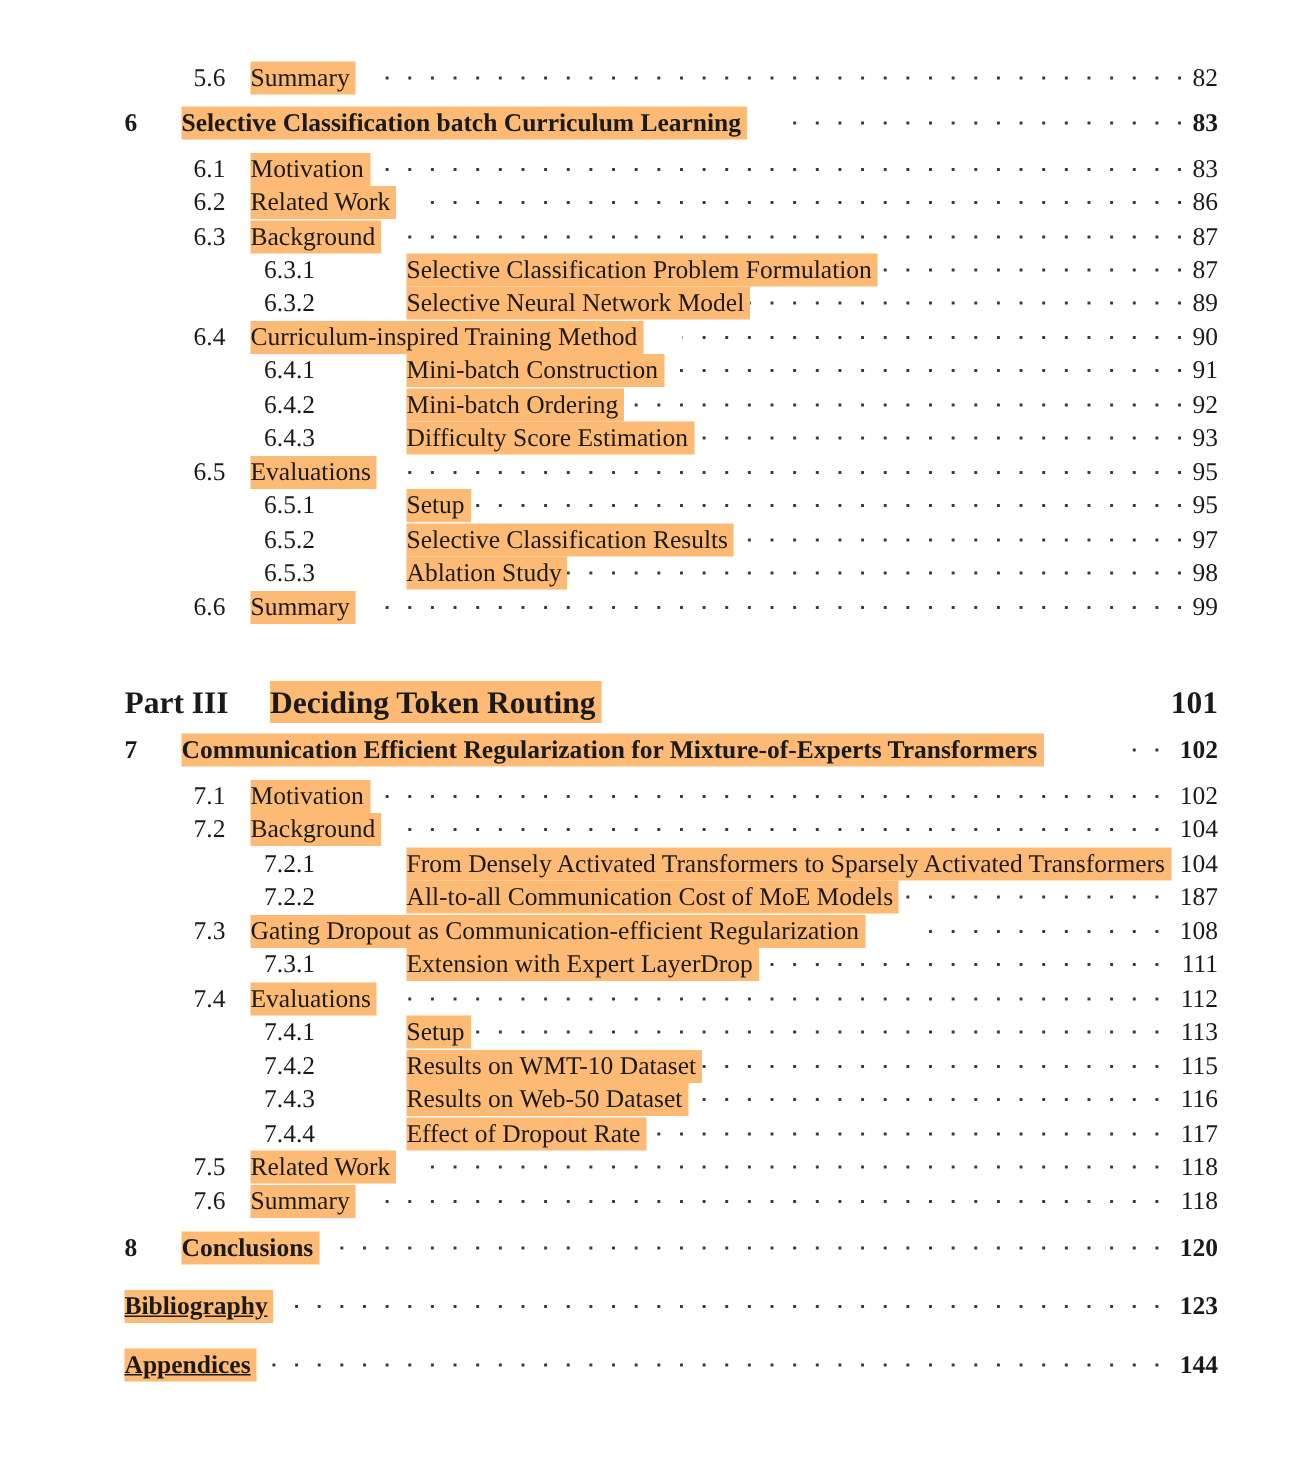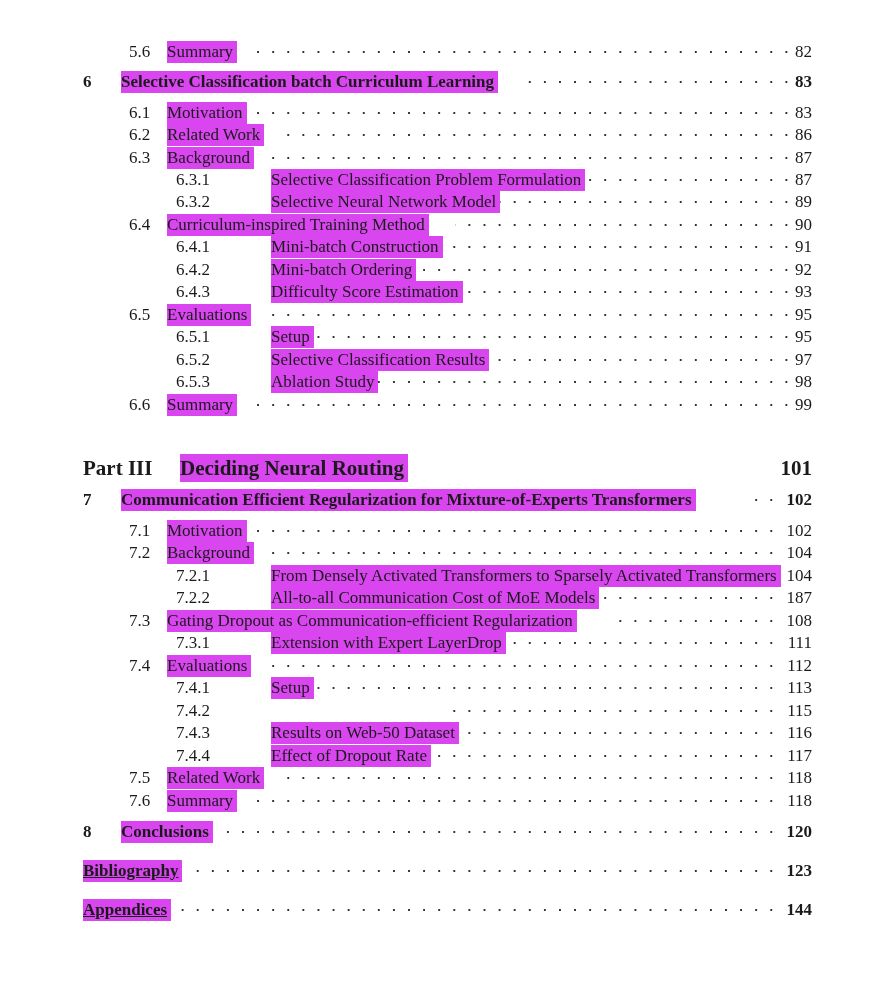--- a/index.html
+++ b/index.html
@@ -6,21 +6,21 @@
   body {
     width: 872px; height: 989px; background: #ffffff; position: relative; overflow: hidden;
     font-family: "Liberation Serif", "DejaVu Serif", serif; color: #1a1a1a;
   }
   .toc { position: absolute; left: 0; top: 0; width: 872px; }
   .row {
     position: absolute; left: 0; width: 872px; height: 22px; font-size: 17px; line-height: 22px;
     white-space: nowrap;
   }
   .num { position: absolute; }
-  .title { position: absolute; background: #d946ef; padding-right: 4px; }
+  .title { position: absolute; background: #fdba74; padding-right: 4px; }
   .page { position: absolute; right: 60px; background: #fff; padding-left: 4px; text-align: left; }
   .bold { font-weight: bold; }
   .part { font-size: 21px; font-weight: bold; height: 28px; line-height: 28px; }
   .lvl1 .num { left: 129px; } .lvl1 .title { left: 167px; }
   .lvl2 .num { left: 176px; } .lvl2 .title { left: 228px; margin-left: 43px; }
   .lvl0 .num { left: 83px; } .lvl0 .title { left: 121px; }
   .back .title { left: 83px; text-decoration: underline; }
   .part .num { left: 83px; } .part .title { left: 180px; }
   .leader {
     position: absolute; right: 60px; height: 22px;
@@ -125,21 +125,21 @@
   </div>
   <div class="row lvl1" style="top:394px">
     <span class="leader" style="left:245px"></span>
     <span class="num">6.6</span>
     <span class="title">Summary</span>
     <span class="page">99</span>
   </div>
 
   <div class="row part" style="top:454px">
     <span class="num">Part III</span>
-    <span class="title">Deciding Neural Routing</span>
+    <span class="title">Deciding Token Routing</span>
     <span class="page">101</span>
   </div>
 
   <div class="row lvl0 bold" style="top:489px">
     <span class="leader" style="left:750px"></span>
     <span class="num">7</span>
     <span class="title">Communication Efficient Regularization for Mixture-of-Experts Transformers</span>
     <span class="page">102</span>
   </div>
   <div class="row lvl1" style="top:520px">
@@ -185,20 +185,21 @@
   </div>
   <div class="row lvl2" style="top:677px">
     <span class="leader" style="left:274px"></span>
     <span class="num">7.4.1</span>
     <span class="title">Setup</span>
     <span class="page">113</span>
   </div>
   <div class="row lvl2" style="top:700px">
     <span class="leader" style="left:443px"></span>
     <span class="num">7.4.2</span>
+    <span class="title">Results on WMT-10 Dataset</span>
     <span class="page">115</span>
   </div>
   <div class="row lvl2" style="top:722px">
     <span class="leader" style="left:435px"></span>
     <span class="num">7.4.3</span>
     <span class="title">Results on Web-50 Dataset</span>
     <span class="page">116</span>
   </div>
   <div class="row lvl2" style="top:745px">
     <span class="leader" style="left:402px"></span>

